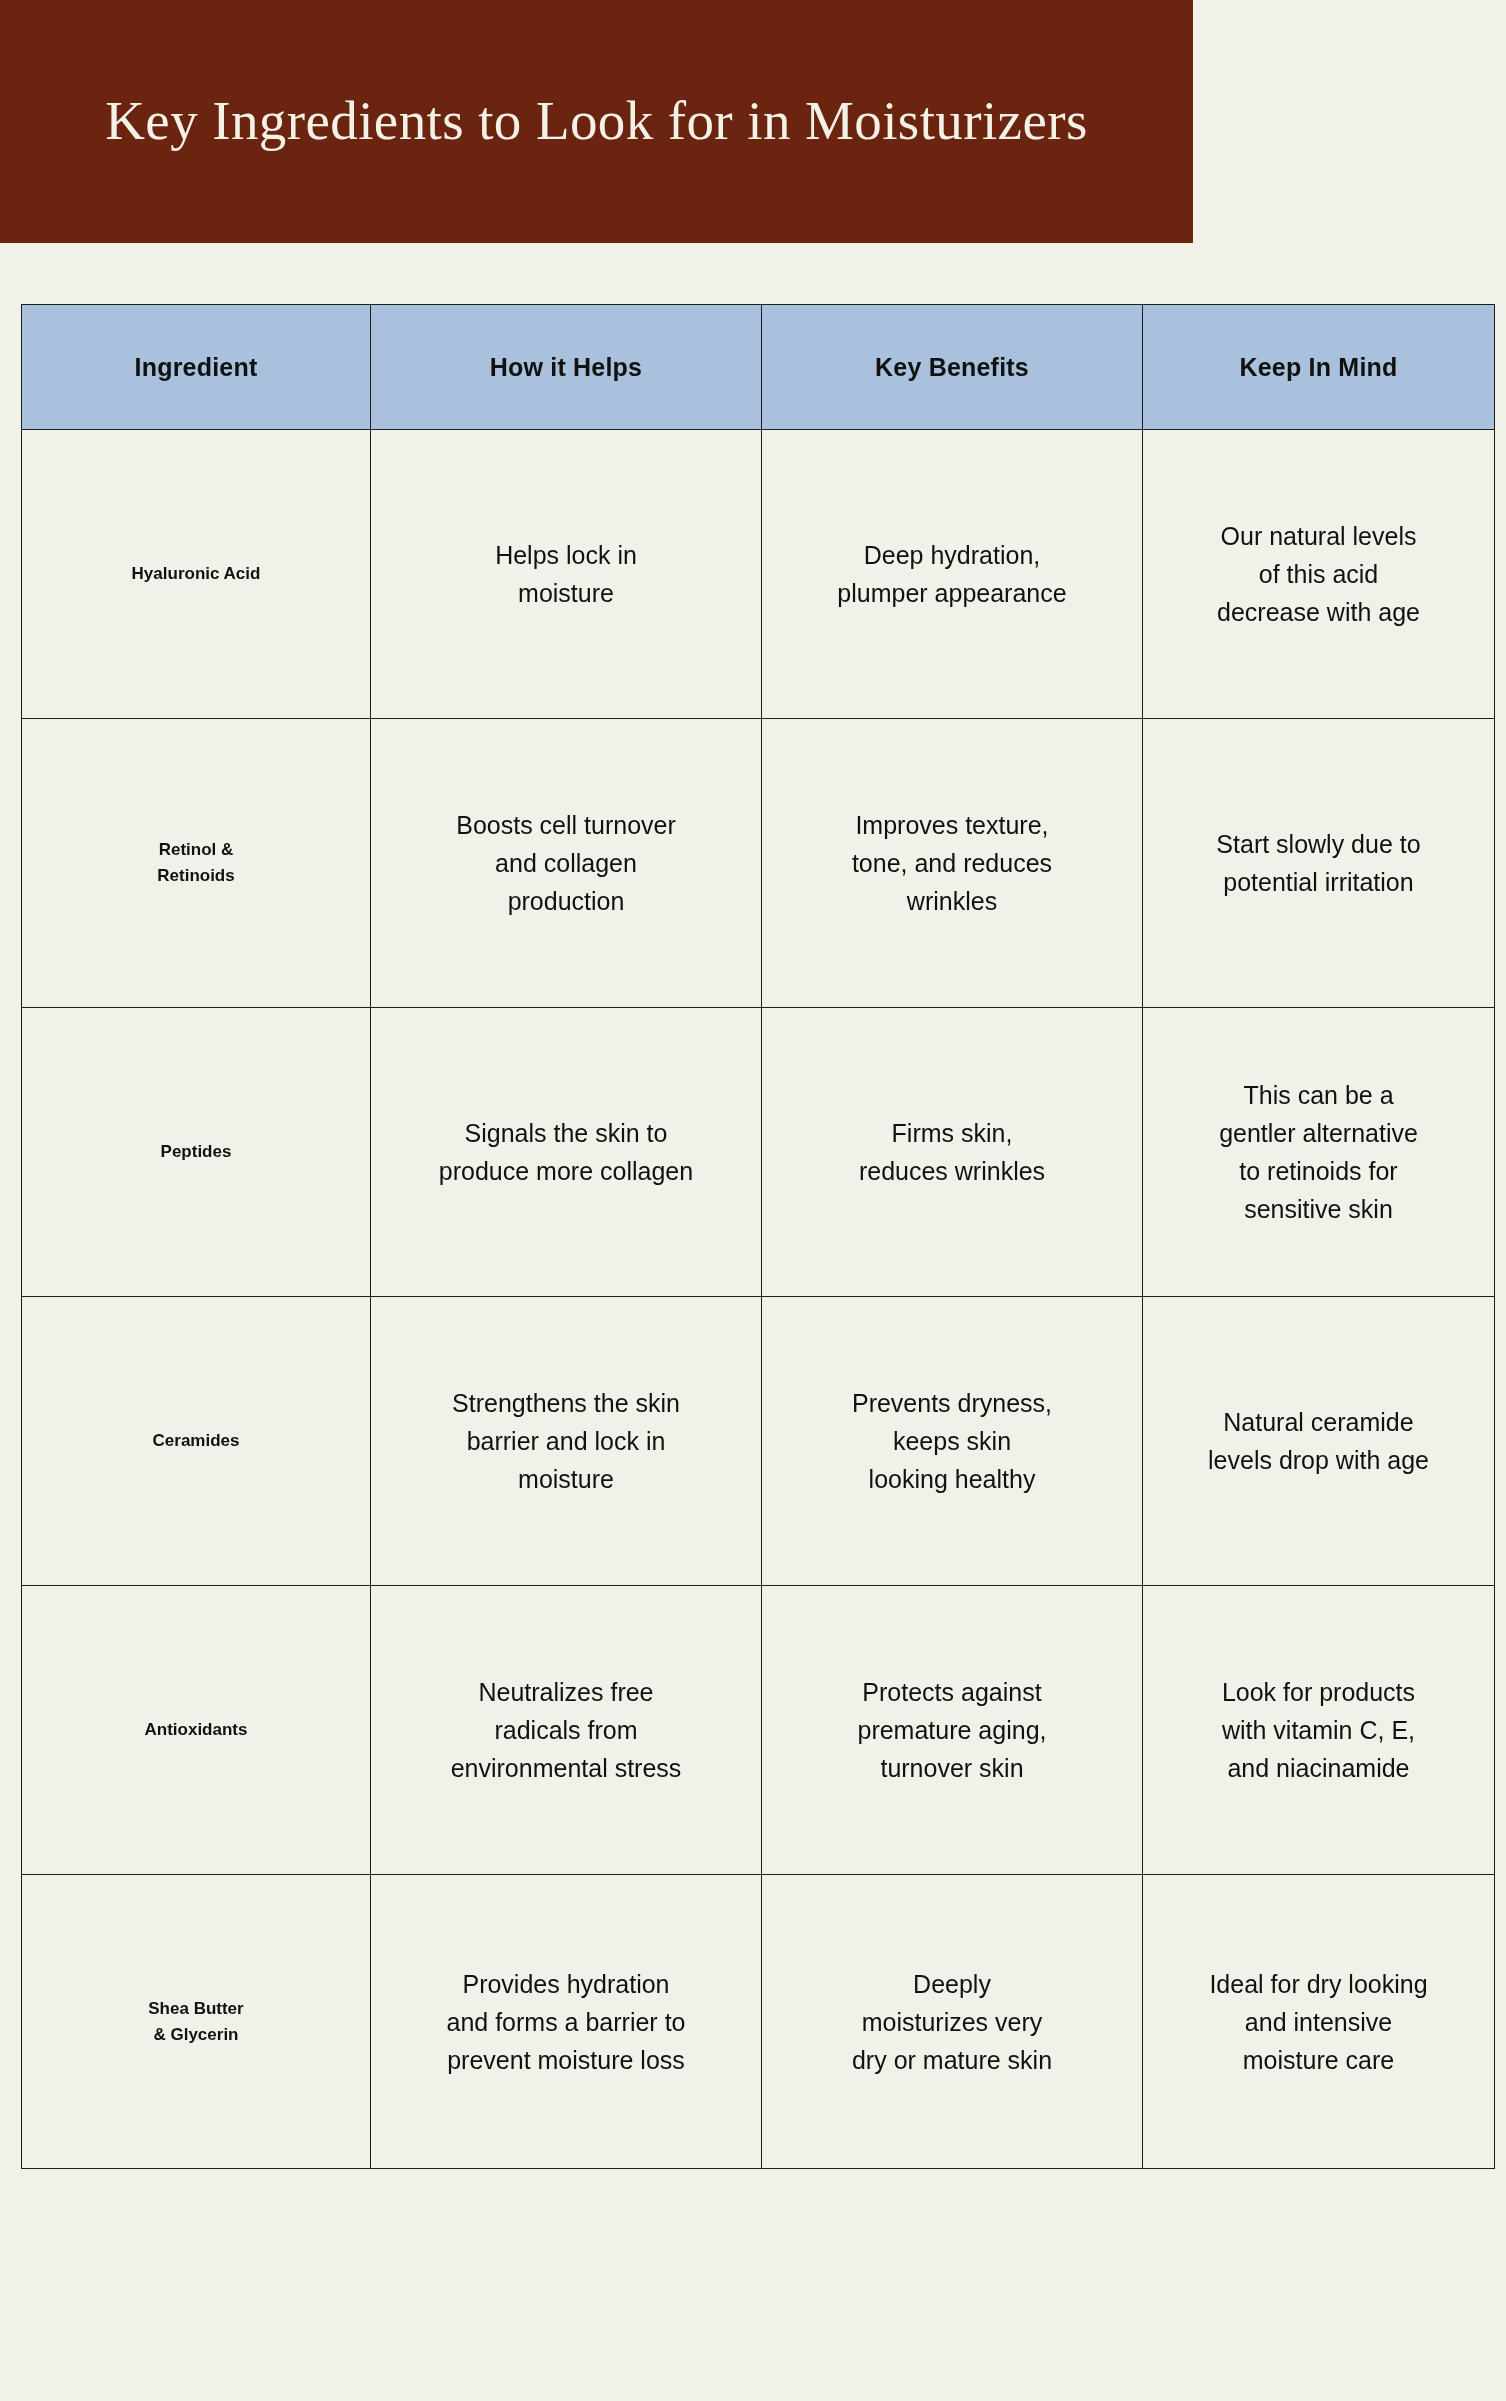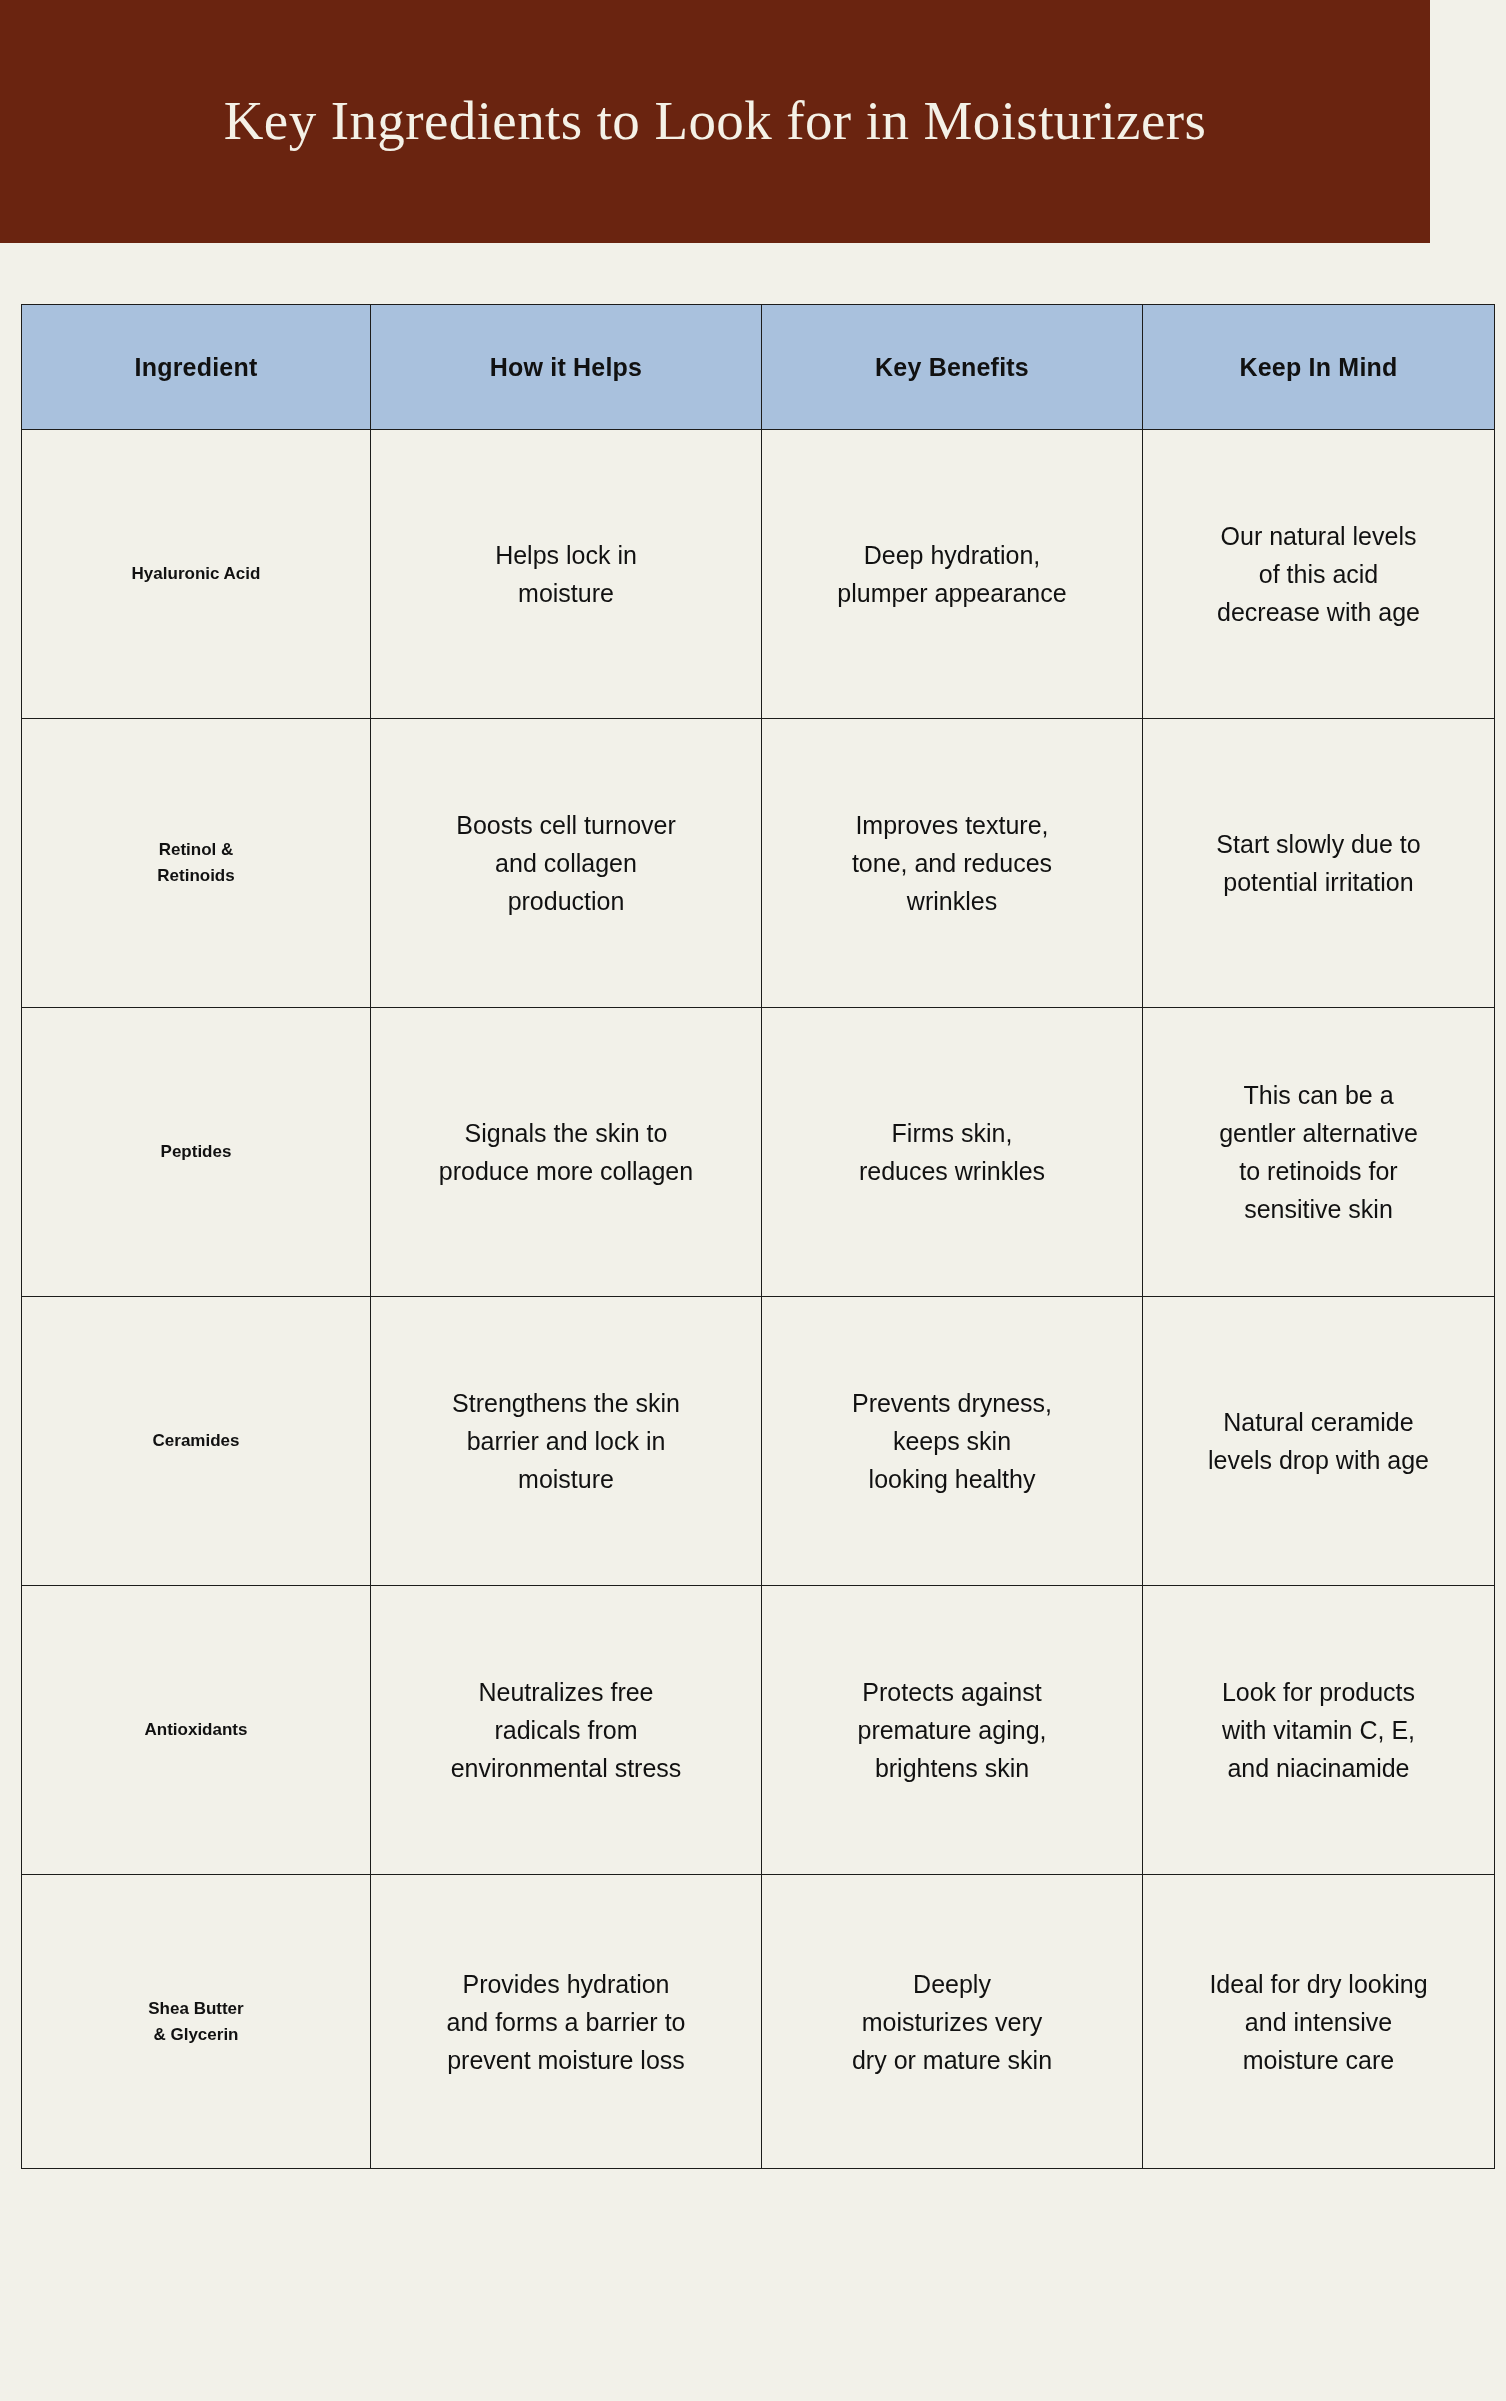--- a/index.html
+++ b/index.html
@@ -21,21 +21,21 @@
     height: 2401px;
     background: #f2f1e9;
     box-sizing: border-box;
   }
 
   
   .title-banner {
     position: absolute;
     top: 0;
     left: 0;
-    width: 1430px;
+    width: 1193px;
     height: 243px;
     background: #6a2410;
     display: flex;
     flex-direction: column;
     align-items: center;
     justify-content: center;
     box-sizing: border-box;
     padding: 0 61px;
   }
   .title-line {
@@ -214,21 +214,21 @@
               <span class="cell-text">Antioxidants</span>
             </td>
           <td>
               <span class="cell-text">Neutralizes free
 radicals from
 environmental stress</span>
             </td>
           <td>
               <span class="cell-text">Protects against
 premature aging,
-brightens skin</span>
+turnover skin</span>
             </td>
           <td>
               <span class="cell-text">Look for products
 with vitamin C, E,
 and niacinamide</span>
             </td>
         </tr>
         <tr>
           <td class="ingredient-cell">
               <span class="cell-text">Shea Butter

